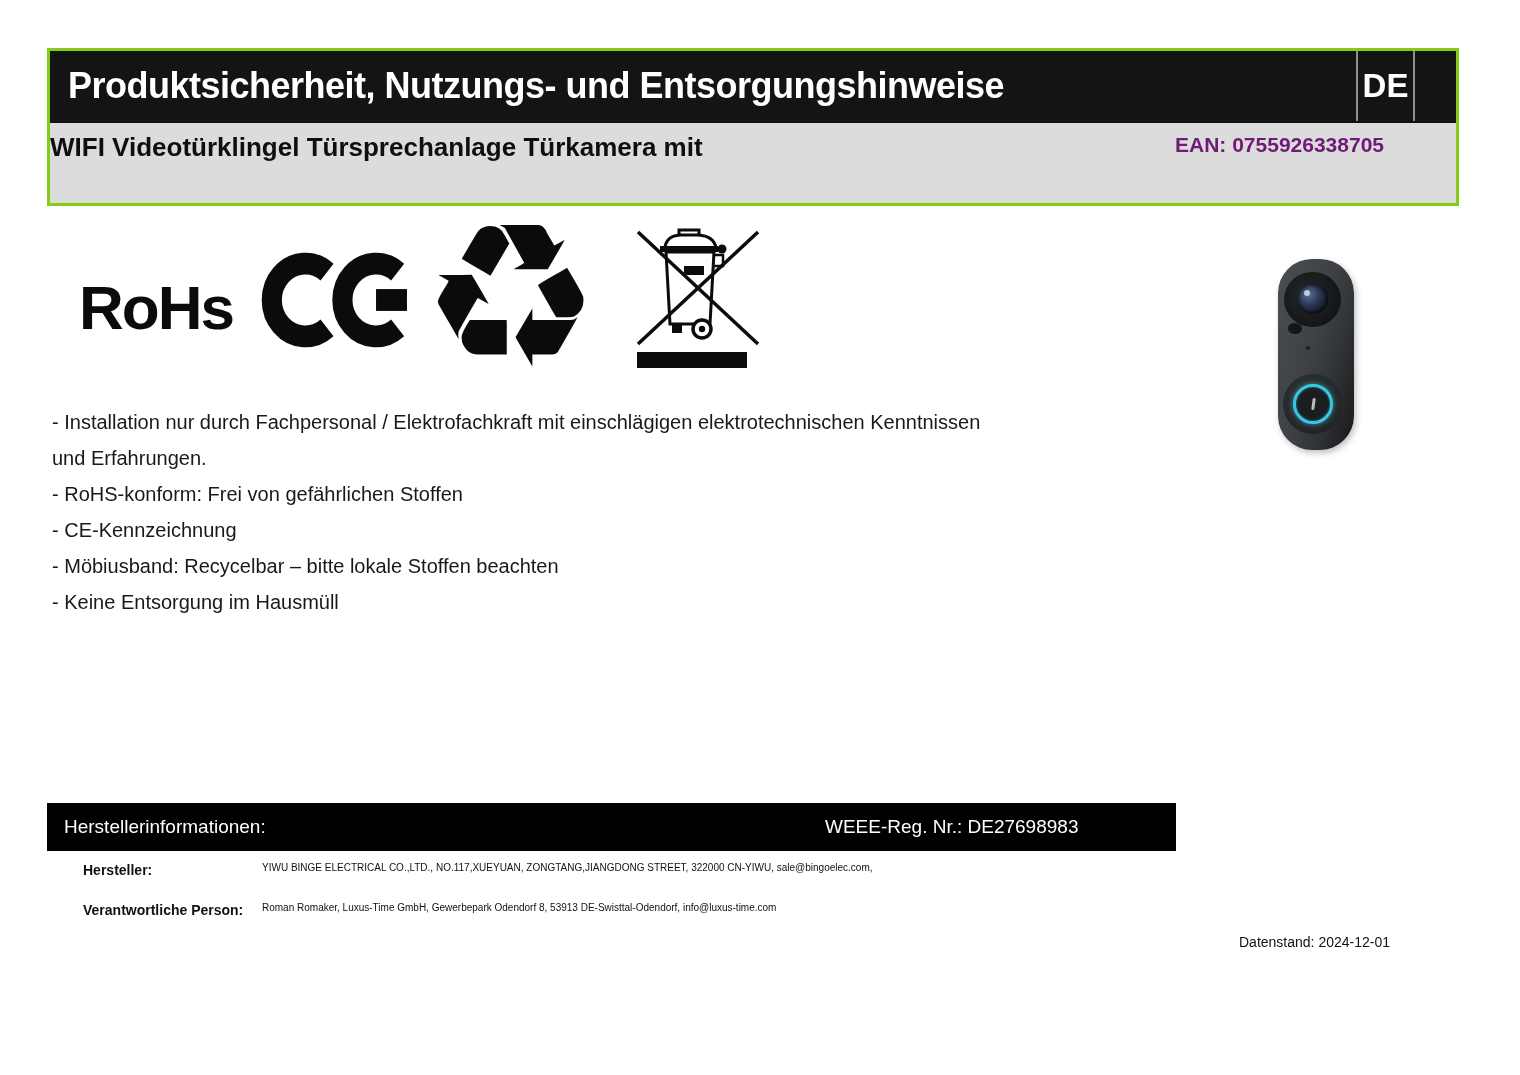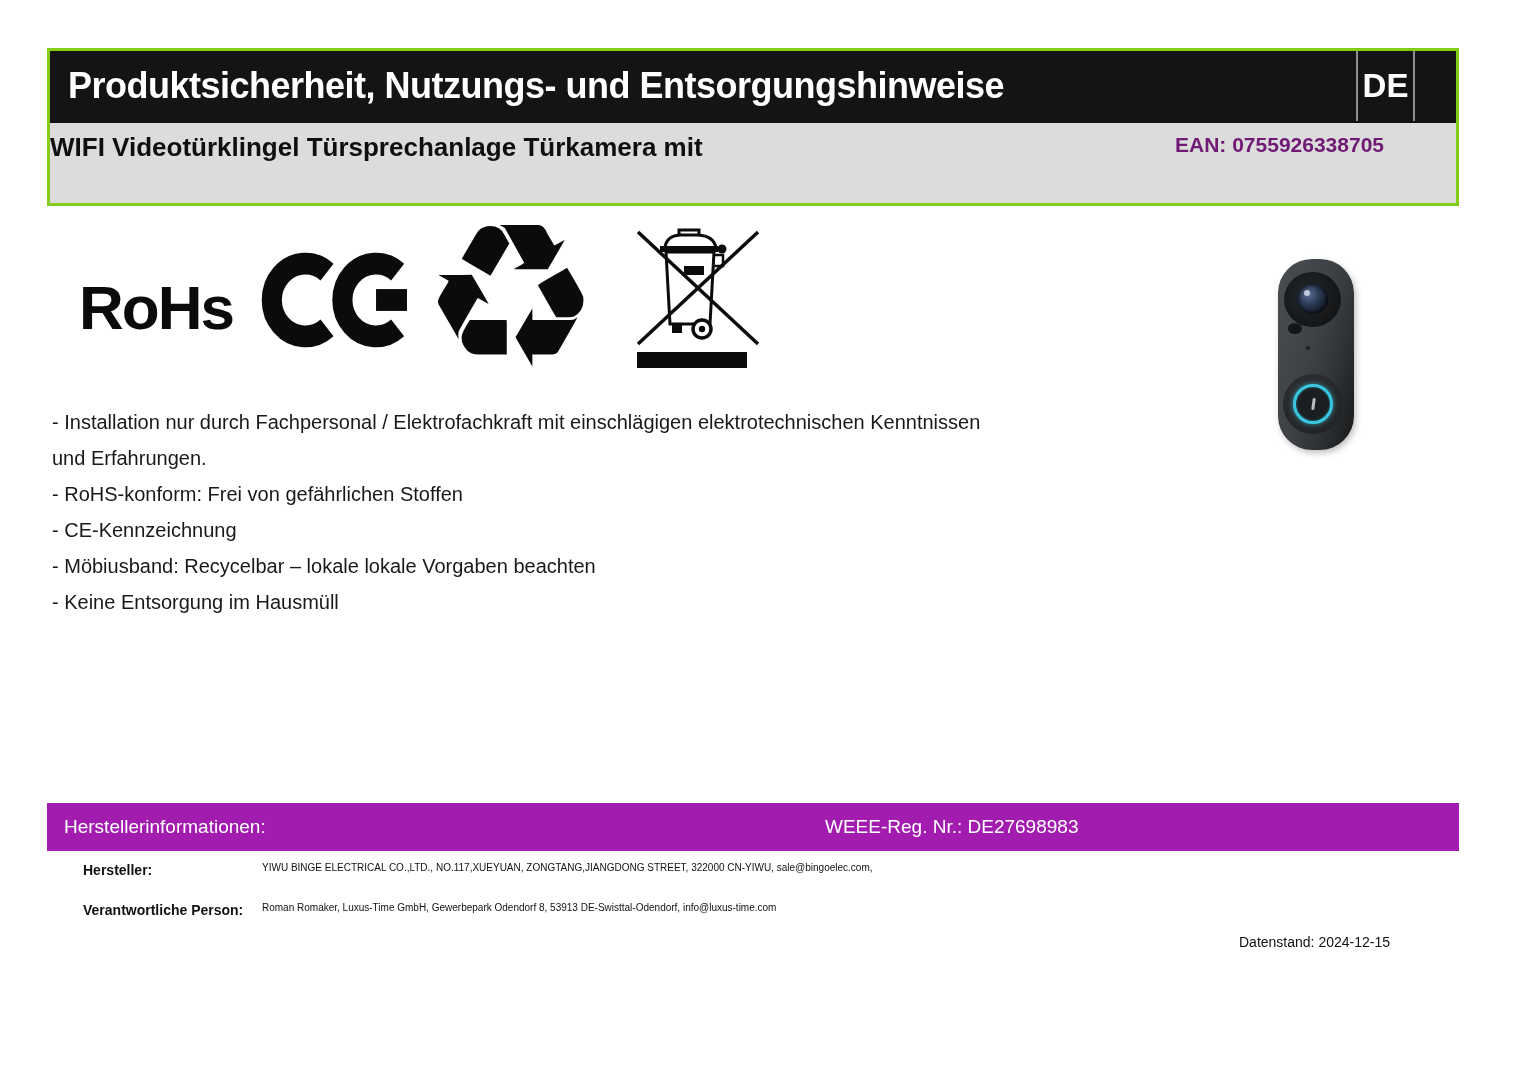--- a/index.html
+++ b/index.html
@@ -61,21 +61,21 @@
            border:3px solid #39c6e0; background:#1b1e20;
            box-shadow:0 0 5px rgba(57,198,224,0.7), inset 0 0 3px rgba(57,198,224,0.5); }
   .btn-line { position:absolute; top:11px; left:16px; width:3px; height:12px; background:#b9bec2;
            border-radius:2px; transform:rotate(8deg); }
 
   
   .notes { position:absolute; left:52px; top:404px; width:1130px; }
   .note-line { font-size:20px; line-height:36px; height:36px; color:#191919; white-space:nowrap; }
 
   
-  .footer-bar { position:absolute; left:47px; top:803px; width:1412px; height:48px; background:#a21caf; }
+  .footer-bar { position:absolute; left:47px; top:803px; width:1129px; height:48px; background:#000000; }
   .footer-bar-title { position:absolute; left:17px; top:0; height:48px; line-height:48px; color:#fff; font-size:19px; }
   .weee-reg        { position:absolute; left:778px; top:0; height:48px; line-height:48px; color:#fff; font-size:19px; }
 
   .info-label { position:absolute; left:83px;  font-size:14px; font-weight:bold; color:#111; white-space:nowrap; }
   .info-value { position:absolute; left:262px; font-size:10px; color:#111; white-space:nowrap; }
   .row1 { top:862px; }
   .row2 { top:902px; }
   .datenstand { position:absolute; left:1000px; top:934px; width:390px; text-align:right; font-size:14px; color:#111; }
 
   svg .stroke { stroke:#0b0b0b; fill:none; }
@@ -141,30 +141,30 @@
         <div class="btn-line"></div>
       </div>
     </div>
   </div>
 
   <div class="notes">
     <div class="note-line">- Installation nur durch Fachpersonal / Elektrofachkraft mit einschlägigen elektrotechnischen Kenntnissen</div>
     <div class="note-line">und Erfahrungen.</div>
     <div class="note-line">- RoHS-konform: Frei von gefährlichen Stoffen</div>
     <div class="note-line">- CE-Kennzeichnung</div>
-    <div class="note-line">- Möbiusband: Recycelbar – lokale lokale Vorgaben beachten</div>
+    <div class="note-line">- Möbiusband: Recycelbar – bitte lokale Stoffen beachten</div>
     <div class="note-line">- Keine Entsorgung im Hausmüll</div>
   </div>
 
   <div class="footer-bar">
     <span class="footer-bar-title">Herstellerinformationen:</span>
     <span class="weee-reg">WEEE-Reg. Nr.: DE27698983</span>
   </div>
 
   <span class="info-label row1">Hersteller:</span>
   <span class="info-value row1">YIWU BINGE ELECTRICAL CO.,LTD., NO.117,XUEYUAN, ZONGTANG,JIANGDONG STREET, 322000 CN-YIWU, sale@bingoelec.com,</span>
 
   <span class="info-label row2">Verantwortliche Person:</span>
   <span class="info-value row2">Roman Romaker, Luxus-Time GmbH, Gewerbepark Odendorf 8, 53913 DE-Swisttal-Odendorf, info@luxus-time.com</span>
 
-  <div class="datenstand">Datenstand: 2024-12-15</div>
+  <div class="datenstand">Datenstand: 2024-12-01</div>
 
 </div>
 
 </body></html>

